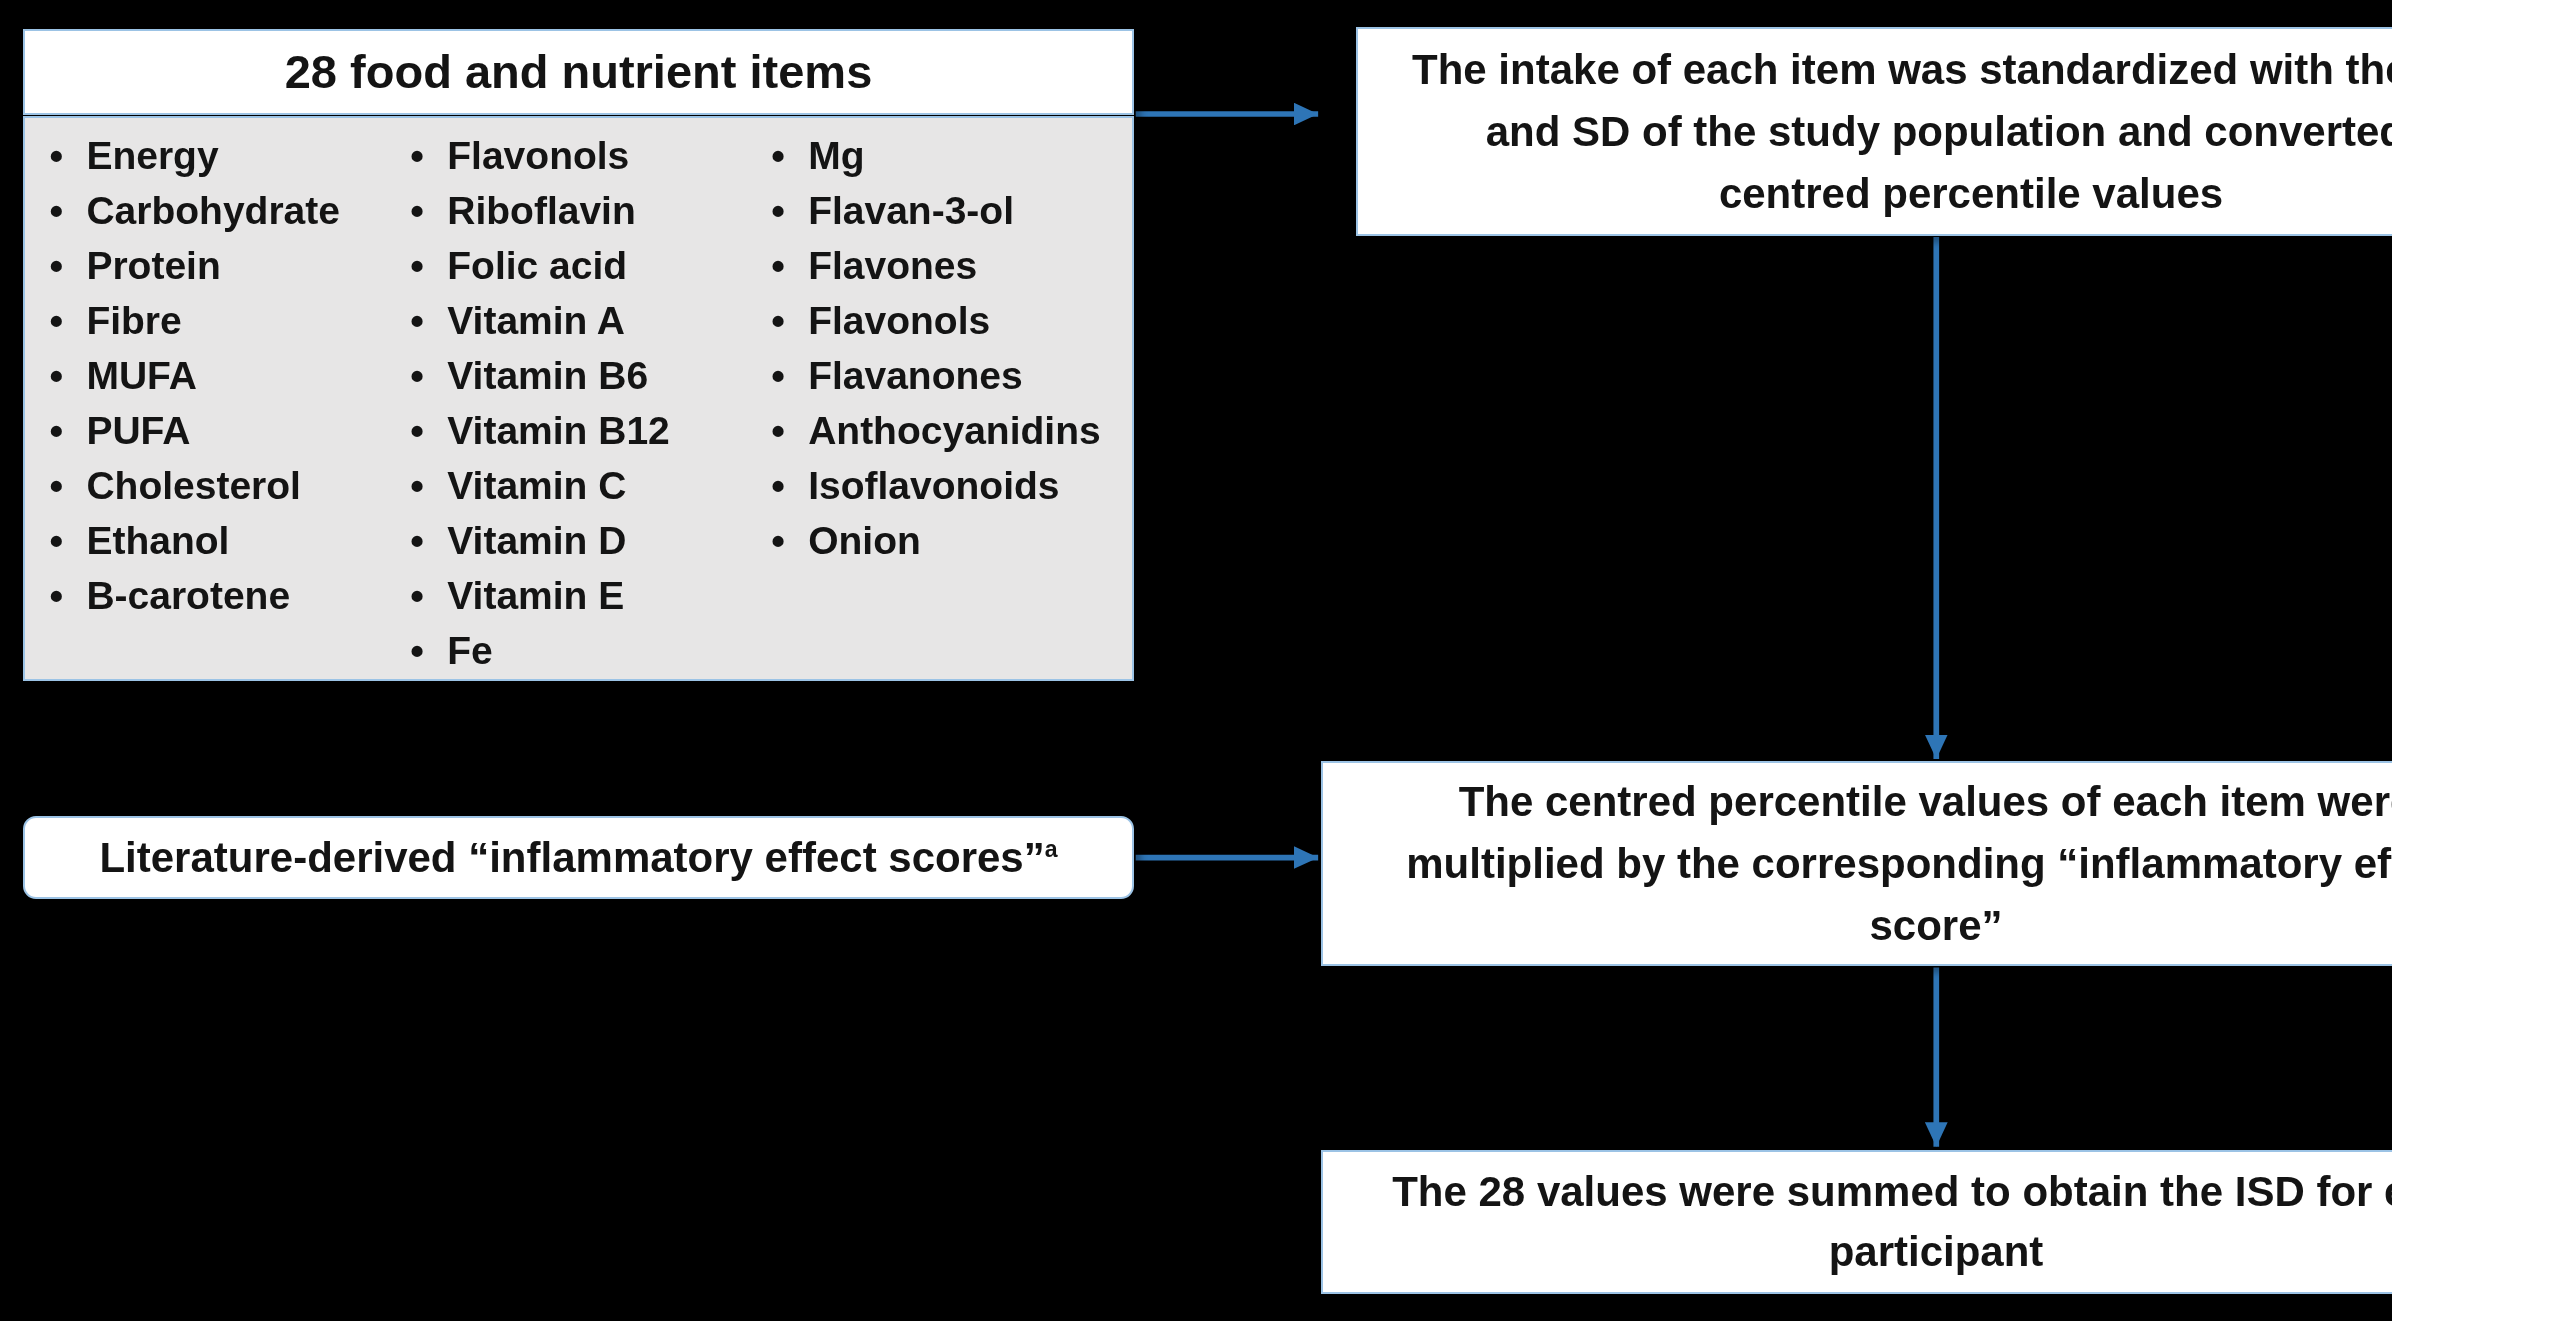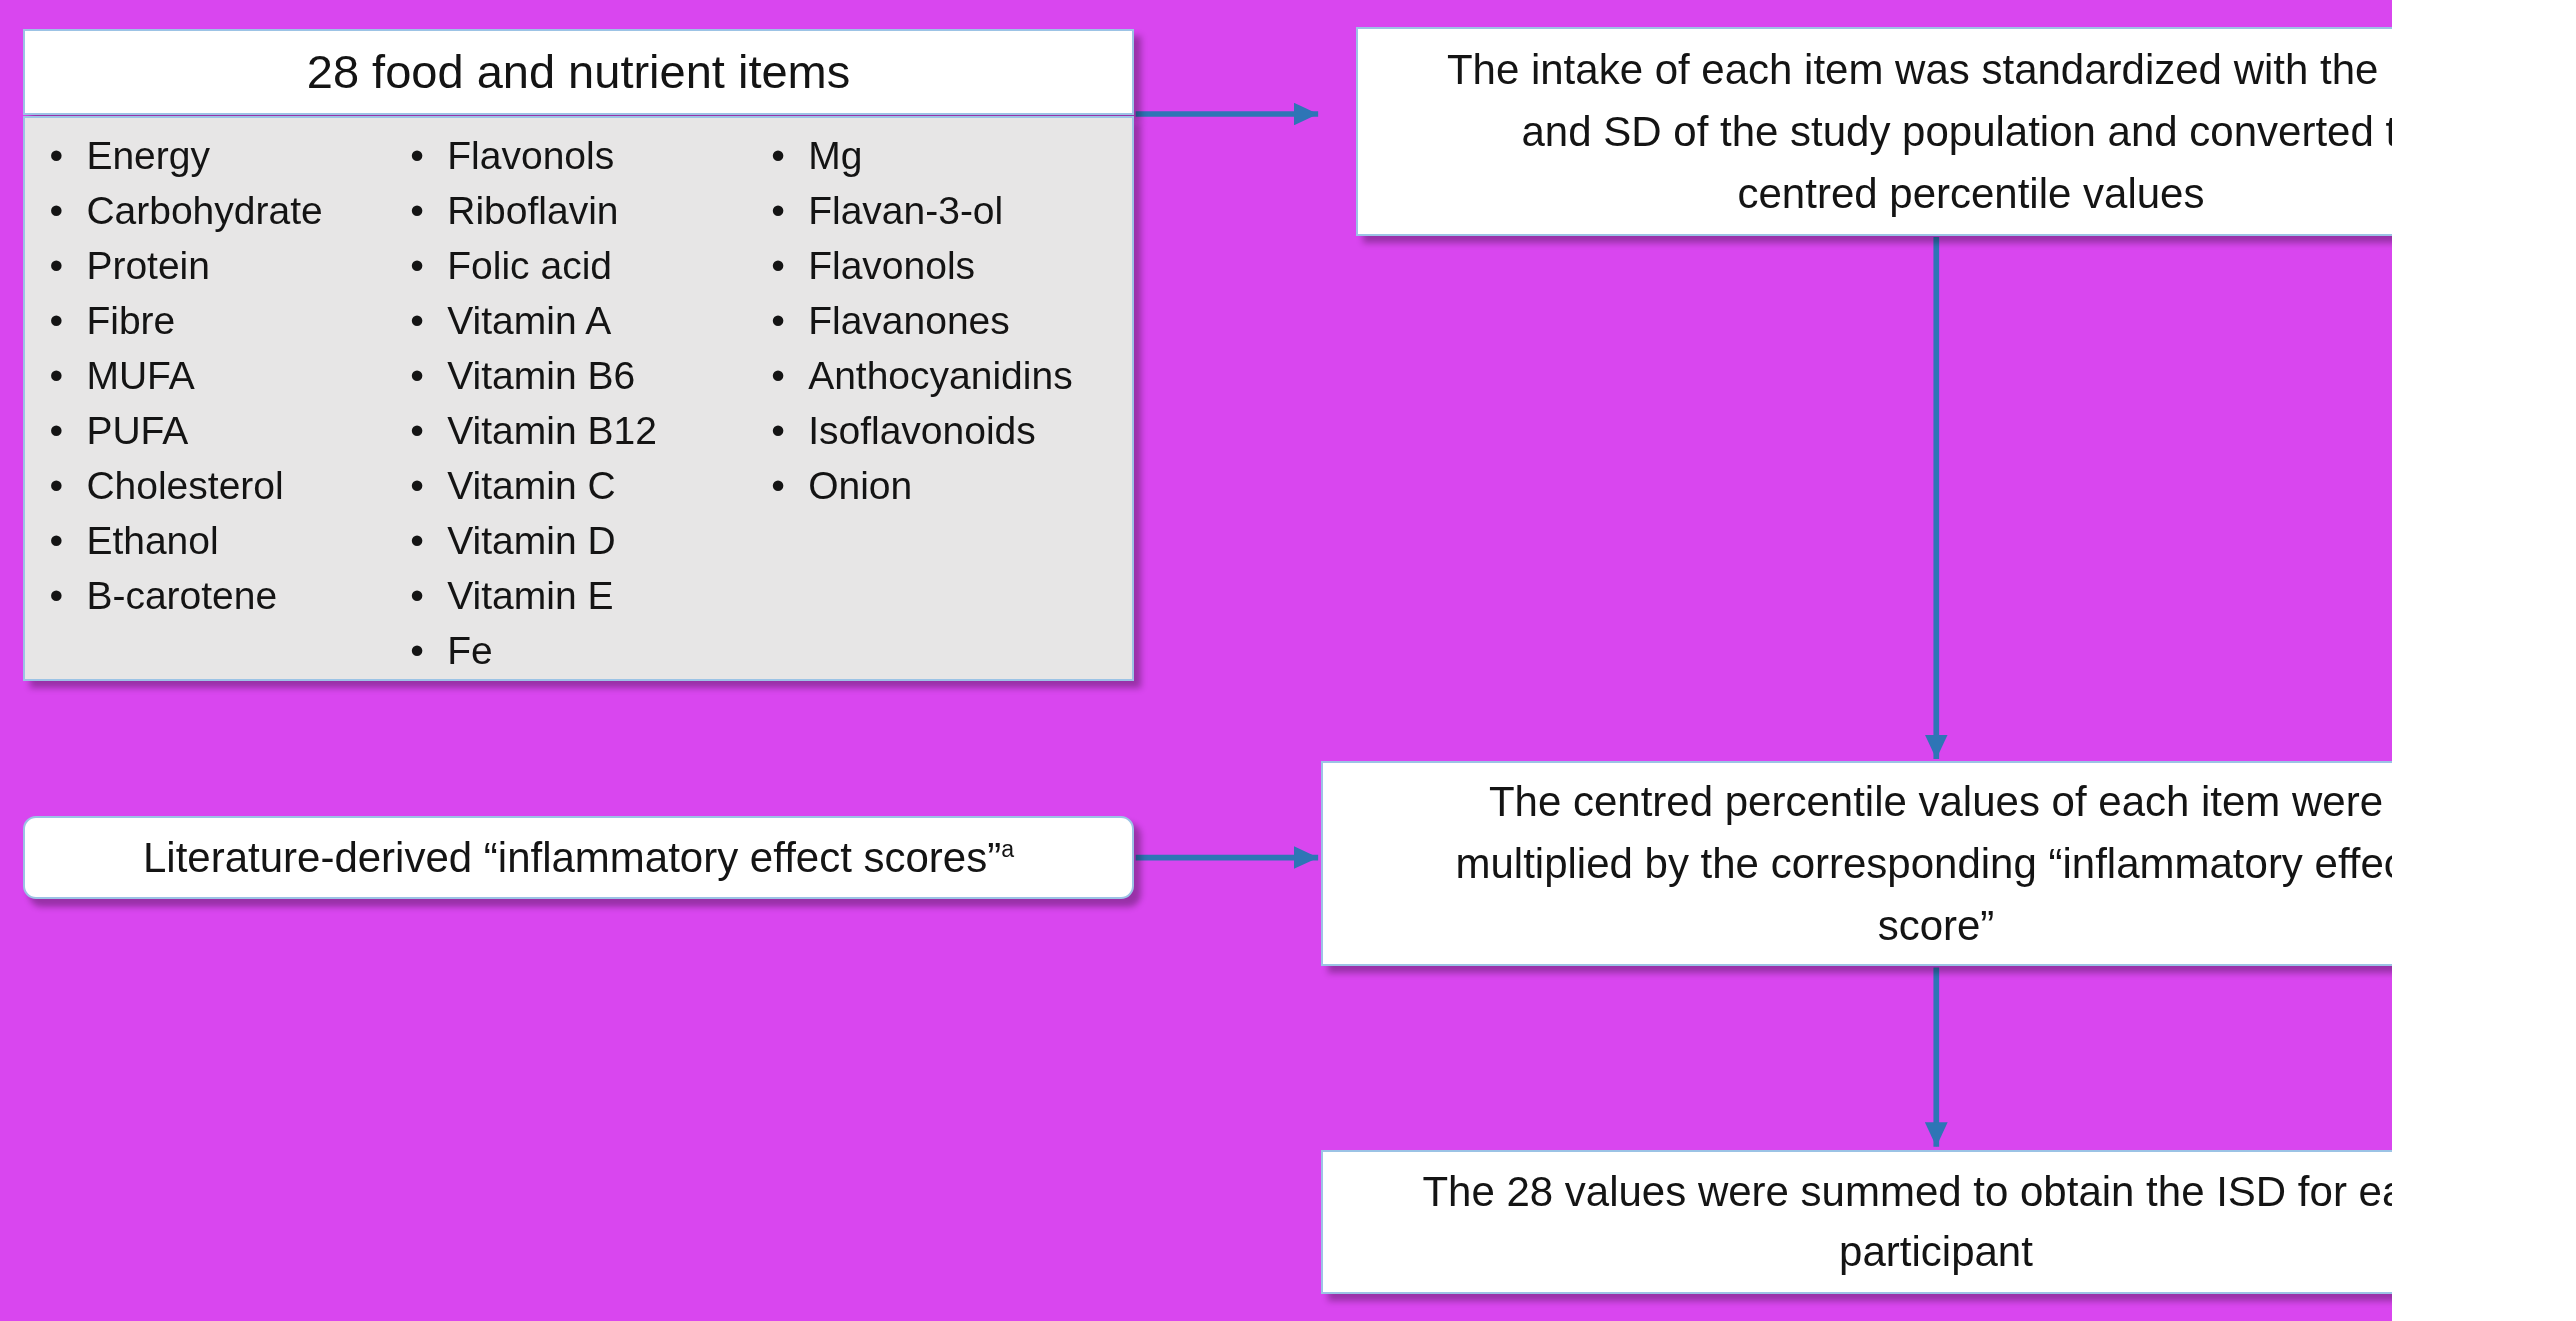--- a/index.html
+++ b/index.html
@@ -1,23 +1,24 @@
 <!DOCTYPE html>
 <html style="font-size:13px"><head>
 <meta charset="utf-8">
 <style>
   html, body { margin: 0; padding: 0; background: #ffffff; }
   .canvas {
     position: relative;
     width: 2392px;
     height: 1321px;
-    background: #d946ef;
+    background: #000000;
     font-family: "Liberation Sans", sans-serif;
     color: #141414;
     overflow: hidden;
+    font-weight: bold;
   }
   .box {
     position: absolute;
     box-sizing: border-box;
     background: #ffffff;
     border: 2.4px solid #9CC3E5;
     box-shadow: 6.5px 7.3px 6.5px rgba(0,0,0,0.30);
     display: flex;
     align-items: center;
     justify-content: center;
@@ -122,20 +123,21 @@
         <li>Vitamin B6</li>
         <li>Vitamin B12</li>
         <li>Vitamin C</li>
         <li>Vitamin D</li>
         <li>Vitamin E</li>
         <li>Fe</li>
       </ul>
       <ul class="col">
         <li>Mg</li>
         <li>Flavan-3-ol</li>
+        <li>Flavones</li>
         <li>Flavonols</li>
         <li>Flavanones</li>
         <li>Anthocyanidins</li>
         <li>Isoflavonoids</li>
         <li>Onion</li>
       </ul>
     </div>
   </div>
 
   <div class="box standardize">

